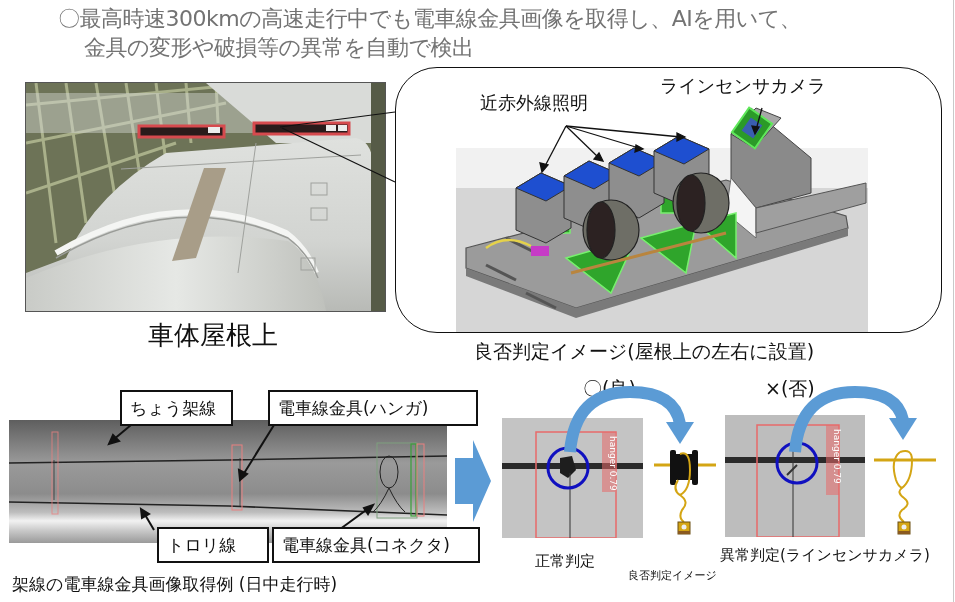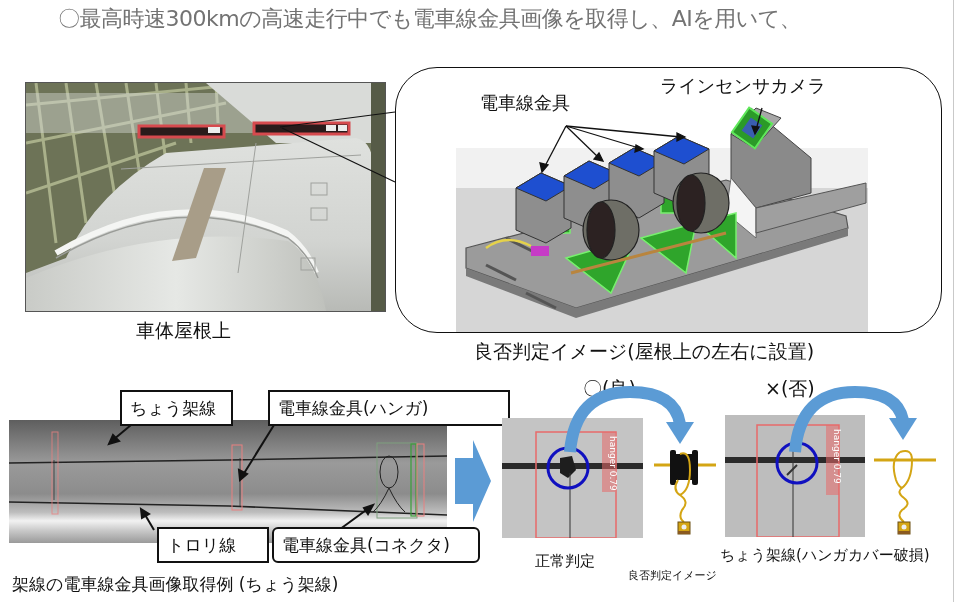--- a/index.html
+++ b/index.html
@@ -11,20 +11,21 @@
   .caption { font-size:18px; color:#111; white-space:nowrap; }
   .label-box { background:#fff; border:2px solid #111; font-size:17px; line-height:30px; padding:16px 8px; white-space:nowrap; box-sizing:border-box; height:36px; display:flex; align-items:center; }
   .page-edge { left:953px; top:0; width:1px; height:602px; background:#c9c9c9; }
   svg text { font-family:"DejaVu Sans","Liberation Sans",sans-serif; }
 </style>
 </head>
 <body>
 
 <div class="abs title">
   <span>〇最高時速300kmの高速走行中でも電車線金具画像を取得し、AIを用いて、</span>
+  <span class="l2">金具の変形や破損等の異常を自動で検出</span>
 </div>
 
 <div class="abs" style="left:25px;top:82px;width:359px;height:228px;border:1px solid #555;overflow:hidden;">
   <svg width="359" height="228" viewBox="0 0 359 228">
     <defs>
       <linearGradient id="roofG" x1="0" y1="0" x2="0" y2="1">
         <stop offset="0" stop-color="#dfe1de"></stop>
         <stop offset="0.6" stop-color="#d2d4d1"></stop>
         <stop offset="1" stop-color="#b8bab6"></stop>
       </linearGradient>
@@ -71,21 +72,21 @@
 
     <rect x="113" y="43" width="85" height="11" fill="#2a1b1b" stroke="#d64a4e" stroke-width="3"></rect>
     <rect x="228" y="40" width="95" height="11" fill="#2a1b1b" stroke="#d64a4e" stroke-width="3"></rect>
     <rect x="182" y="44" width="12" height="6" fill="#ececec"></rect>
     <rect x="300" y="42" width="10" height="6" fill="#ececec"></rect>
     <rect x="312" y="42" width="9" height="6" fill="#ececec"></rect>
 
     <rect x="345" y="0" width="14" height="228" fill="#565b47"></rect>
   </svg>
 </div>
-<div class="abs caption" style="left:136px;top:318px;font-size:19px;">車体屋根上</div>
+<div class="abs caption" style="left:148px;top:318px;font-size:26px;">車体屋根上</div>
 
 <svg class="abs" style="left:0;top:0;" width="955" height="602">
   <line x1="280" y1="127" x2="395" y2="112" stroke="#111" stroke-width="1.2"></line>
   <line x1="282" y1="128" x2="395" y2="182" stroke="#111" stroke-width="1.2"></line>
 </svg>
 
 <div class="abs" style="left:395px;top:67px;width:545px;height:264px;border:1.5px solid #111;border-radius:42px;overflow:hidden;background:#fff;">
   <svg width="545" height="264" viewBox="0 0 545 264">
 
     <rect x="60" y="80" width="412" height="184" fill="#d6d6d6"></rect>
@@ -145,21 +146,21 @@
       <polygon points="207,93 198,91 203,85"></polygon>
       <line x1="170" y1="58" x2="243" y2="80"></line>
       <polygon points="247,81 239,84 240,77"></polygon>
       <line x1="170" y1="58" x2="285" y2="69"></line>
       <polygon points="289,69 281,73 281,65"></polygon>
       <line x1="366" y1="40" x2="360" y2="62"></line>
       <polygon points="359,66 356,58 363,59"></polygon>
     </g>
   </svg>
 </div>
-<div class="abs caption" style="left:480px;top:91px;font-size:18px;">電車線金具</div>
+<div class="abs caption" style="left:480px;top:91px;font-size:18px;">近赤外線照明</div>
 <div class="abs caption" style="left:660px;top:74px;font-size:18px;">ラインセンサカメラ</div>
 <div class="abs caption" style="left:474px;top:339px;font-size:19px;">良否判定イメージ(屋根上の左右に設置)</div>
 
 <div class="abs" style="left:9px;top:420px;width:438px;height:123px;overflow:hidden;">
   <svg width="438" height="123" viewBox="0 0 438 123">
     <defs>
       <linearGradient id="wireBg" x1="0" y1="0" x2="0" y2="1">
         <stop offset="0" stop-color="#5e5e5e"></stop>
         <stop offset="0.35" stop-color="#9a9a9a"></stop>
         <stop offset="0.6" stop-color="#8c8c8c"></stop>
@@ -192,24 +193,24 @@
       <line x1="265" y1="5" x2="234" y2="55"></line>
       <polygon points="231,60 230,50 238,54"></polygon>
       <line x1="145" y1="110" x2="135" y2="93"></line>
       <polygon points="132,89 140,94 133,98"></polygon>
       <line x1="323" y1="115" x2="360" y2="88"></line>
       <polygon points="364,85 359,94 355,88"></polygon>
     </g>
   </svg>
 </div>
 <div class="abs label-box" style="left:120px;top:390px;width:113px;">ちょう架線</div>
-<div class="abs label-box" style="left:268px;top:390px;width:242px;">電車線金具(ハンガ)</div>
+<div class="abs label-box" style="left:268px;top:390px;width:210px;">電車線金具(ハンガ)</div>
 <div class="abs label-box" style="left:157px;top:527px;width:112px;">トロリ線</div>
-<div class="abs label-box" style="left:272px;top:527px;width:208px;border-radius:6px;">電車線金具(コネクタ)</div>
-<div class="abs caption" style="left:12px;top:573px;font-size:17px;">架線の電車線金具画像取得例 (ちょう架線)</div>
+<div class="abs label-box" style="left:272px;top:527px;width:208px;">電車線金具(コネクタ)</div>
+<div class="abs caption" style="left:12px;top:573px;font-size:17px;">架線の電車線金具画像取得例 (日中走行時)</div>
 
 <svg class="abs" style="left:455px;top:440px;" width="36" height="82">
   <polygon points="0,18 18,18 18,0 36,41 18,82 18,64 0,64" fill="#5b9bd5"></polygon>
 </svg>
 
 <div class="abs caption" style="left:536px;top:376px;font-size:19px;margin-left:47px;">〇(良)</div>
 <div class="abs caption" style="left:765px;top:376px;font-size:19px;">×(否)</div>
 
 <div class="abs" style="left:502px;top:418px;width:141px;height:120px;overflow:hidden;">
   <svg width="141" height="120" viewBox="0 0 141 120">
@@ -263,16 +264,16 @@
   <circle cx="34" cy="87" r="2.5" fill="#eee"></circle>
   <rect x="28" y="91" width="12" height="3" fill="#8a5a20"></rect>
 </svg>
 
 <svg class="abs" style="left:785px;top:384px;" width="140" height="70">
   <path d="M10 68 Q15 8 70 8 Q112 8 118 36" stroke="#5b9bd5" stroke-width="12" fill="none"></path>
   <polygon points="104,34 132,34 118,56" fill="#5b9bd5"></polygon>
 </svg>
 
 <div class="abs caption" style="left:535px;top:546px;font-size:15px;margin-top:6px;">正常判定</div>
-<div class="abs caption" style="left:720px;top:546px;font-size:15px;">ちょう架線(ハンガカバー破損)</div>
+<div class="abs caption" style="left:720px;top:546px;font-size:15px;">異常判定(ラインセンサカメラ)</div>
 <div class="abs caption" style="left:628px;top:568px;font-size:11px;">良否判定イメージ</div>
 
 <div class="abs page-edge"></div>
 
 </body></html>

